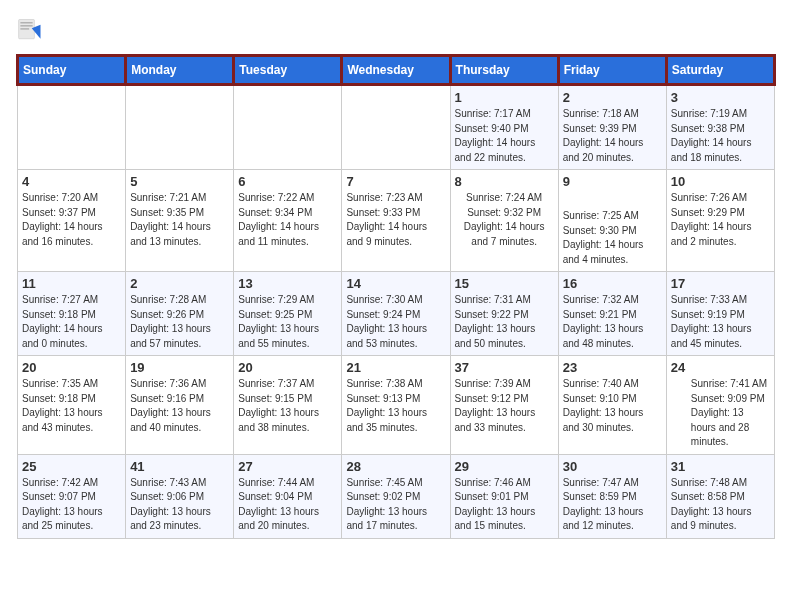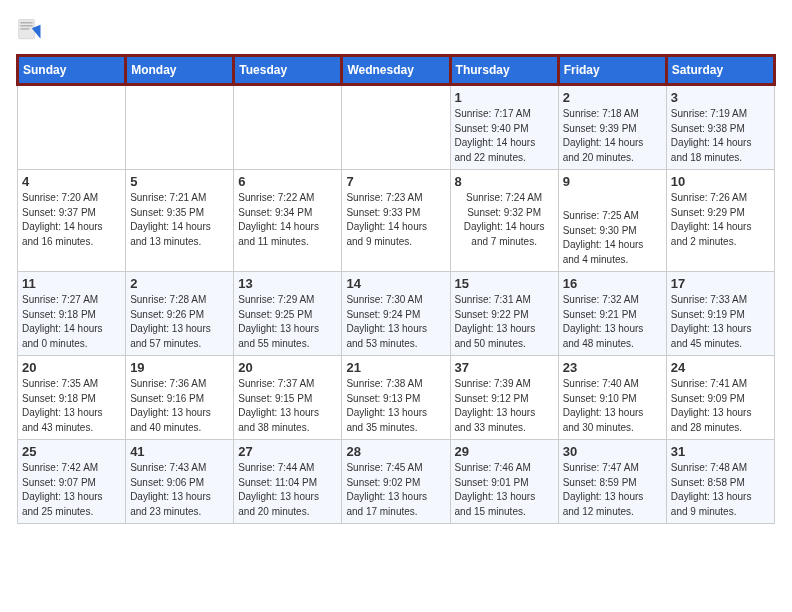--- a/index.html
+++ b/index.html
@@ -274,42 +274,42 @@
 Daylight: 13 hours and 33 minutes.</div>
         </td>
         <td>
           <span class="day-number">23</span>
           <div class="day-info" style="white-space: pre-line;">Sunrise: 7:40 AM
 Sunset: 9:10 PM
 Daylight: 13 hours and 30 minutes.</div>
         </td>
         <td>
           <span class="day-number">24</span>
-          <div class="day-info" style="white-space: pre-line;">Sunrise: 7:41 AM
+          <div class="day-info" style="white-space: pre-line; margin-left: 20px;">Sunrise: 7:41 AM
 Sunset: 9:09 PM
 Daylight: 13 hours and 28 minutes.</div>
         </td>
       </tr>
       <tr>
         <td>
           <span class="day-number">25</span>
           <div class="day-info" style="white-space: pre-line;">Sunrise: 7:42 AM
 Sunset: 9:07 PM
 Daylight: 13 hours and 25 minutes.</div>
         </td>
         <td>
           <span class="day-number">41</span>
           <div class="day-info" style="white-space: pre-line;">Sunrise: 7:43 AM
 Sunset: 9:06 PM
 Daylight: 13 hours and 23 minutes.</div>
         </td>
         <td>
           <span class="day-number">27</span>
           <div class="day-info" style="white-space: pre-line;">Sunrise: 7:44 AM
-Sunset: 11:04 PM
+Sunset: 9:04 PM
 Daylight: 13 hours and 20 minutes.</div>
         </td>
         <td>
           <span class="day-number">28</span>
           <div class="day-info" style="white-space: pre-line;">Sunrise: 7:45 AM
 Sunset: 9:02 PM
 Daylight: 13 hours and 17 minutes.</div>
         </td>
         <td>
           <span class="day-number">29</span>

